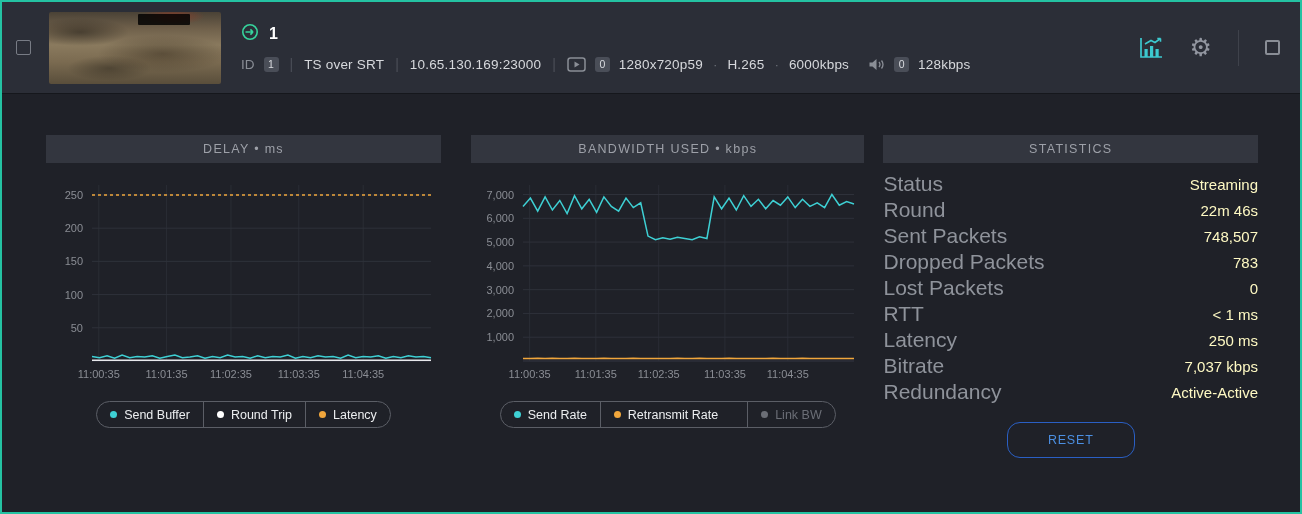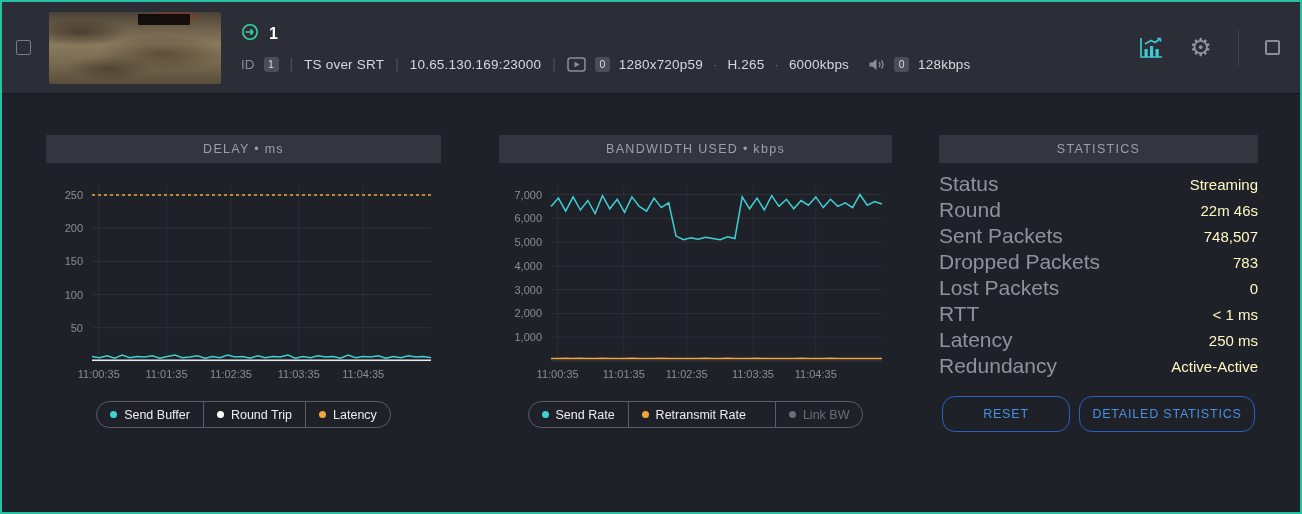--- a/index.html
+++ b/index.html
@@ -48,21 +48,21 @@
   .badge {
     display:inline-block; min-width:15px; height:15px; line-height:15px;
     background:#4a4e58; border-radius:3px; color:#d9dbdf;
     font-size:10.5px; text-align:center; padding:0 2px;
   }
   .head-actions { margin-left:auto; display:flex; align-items:center; gap:26px; }
   .gear { font-size:25px; color:#9296a0; line-height:1; cursor:default; }
   .vdivider { width:1px; height:36px; background:#3f424b; }
   .stopsq { width:15px; height:15px; border:2px solid #8a8e96; border-radius:2px; }
   
-  .main { display:flex; padding:41px 42px 0 44px;gap:28px; }
+  .main { display:flex; padding:41px 42px 0 44px; }
   .panel-delay { width:396px; }
   .panel-bw { width:395px; margin-left:30px; }
   .panel-stats { width:376px; margin-left:19px; }
   .panel-header {
     height:28px; line-height:28px; background:#33363f;
     color:#9da0a8; font-size:12.5px; letter-spacing:1.3px; text-align:center;
   }
   .chart { width:100%; height:212px; margin-top:12px; }
   .legend-wrap { text-align:center; margin-top:14px; }
   .legend {
@@ -283,24 +283,27 @@
           </div>
         <div class="stat-row">
             <span class="stat-label">RTT</span>
             <span class="stat-value">&lt; 1 ms</span>
           </div>
         <div class="stat-row">
             <span class="stat-label">Latency</span>
             <span class="stat-value">250 ms</span>
           </div>
         <div class="stat-row">
+            <span class="stat-label">Bitrate</span>
+            <span class="stat-value">7,037 kbps</span>
+          </div>
+        <div class="stat-row">
             <span class="stat-label">Redundancy</span>
             <span class="stat-value">Active-Active</span>
           </div>
       </div>
       <div class="stats-buttons">
         <button class="btn btn-reset">RESET</button>
-        <button class="btn btn-detailed">DETAILED STATISTICS</button>
       </div>
     </section>
 
   </div>
 </div>
 
 </body></html>

